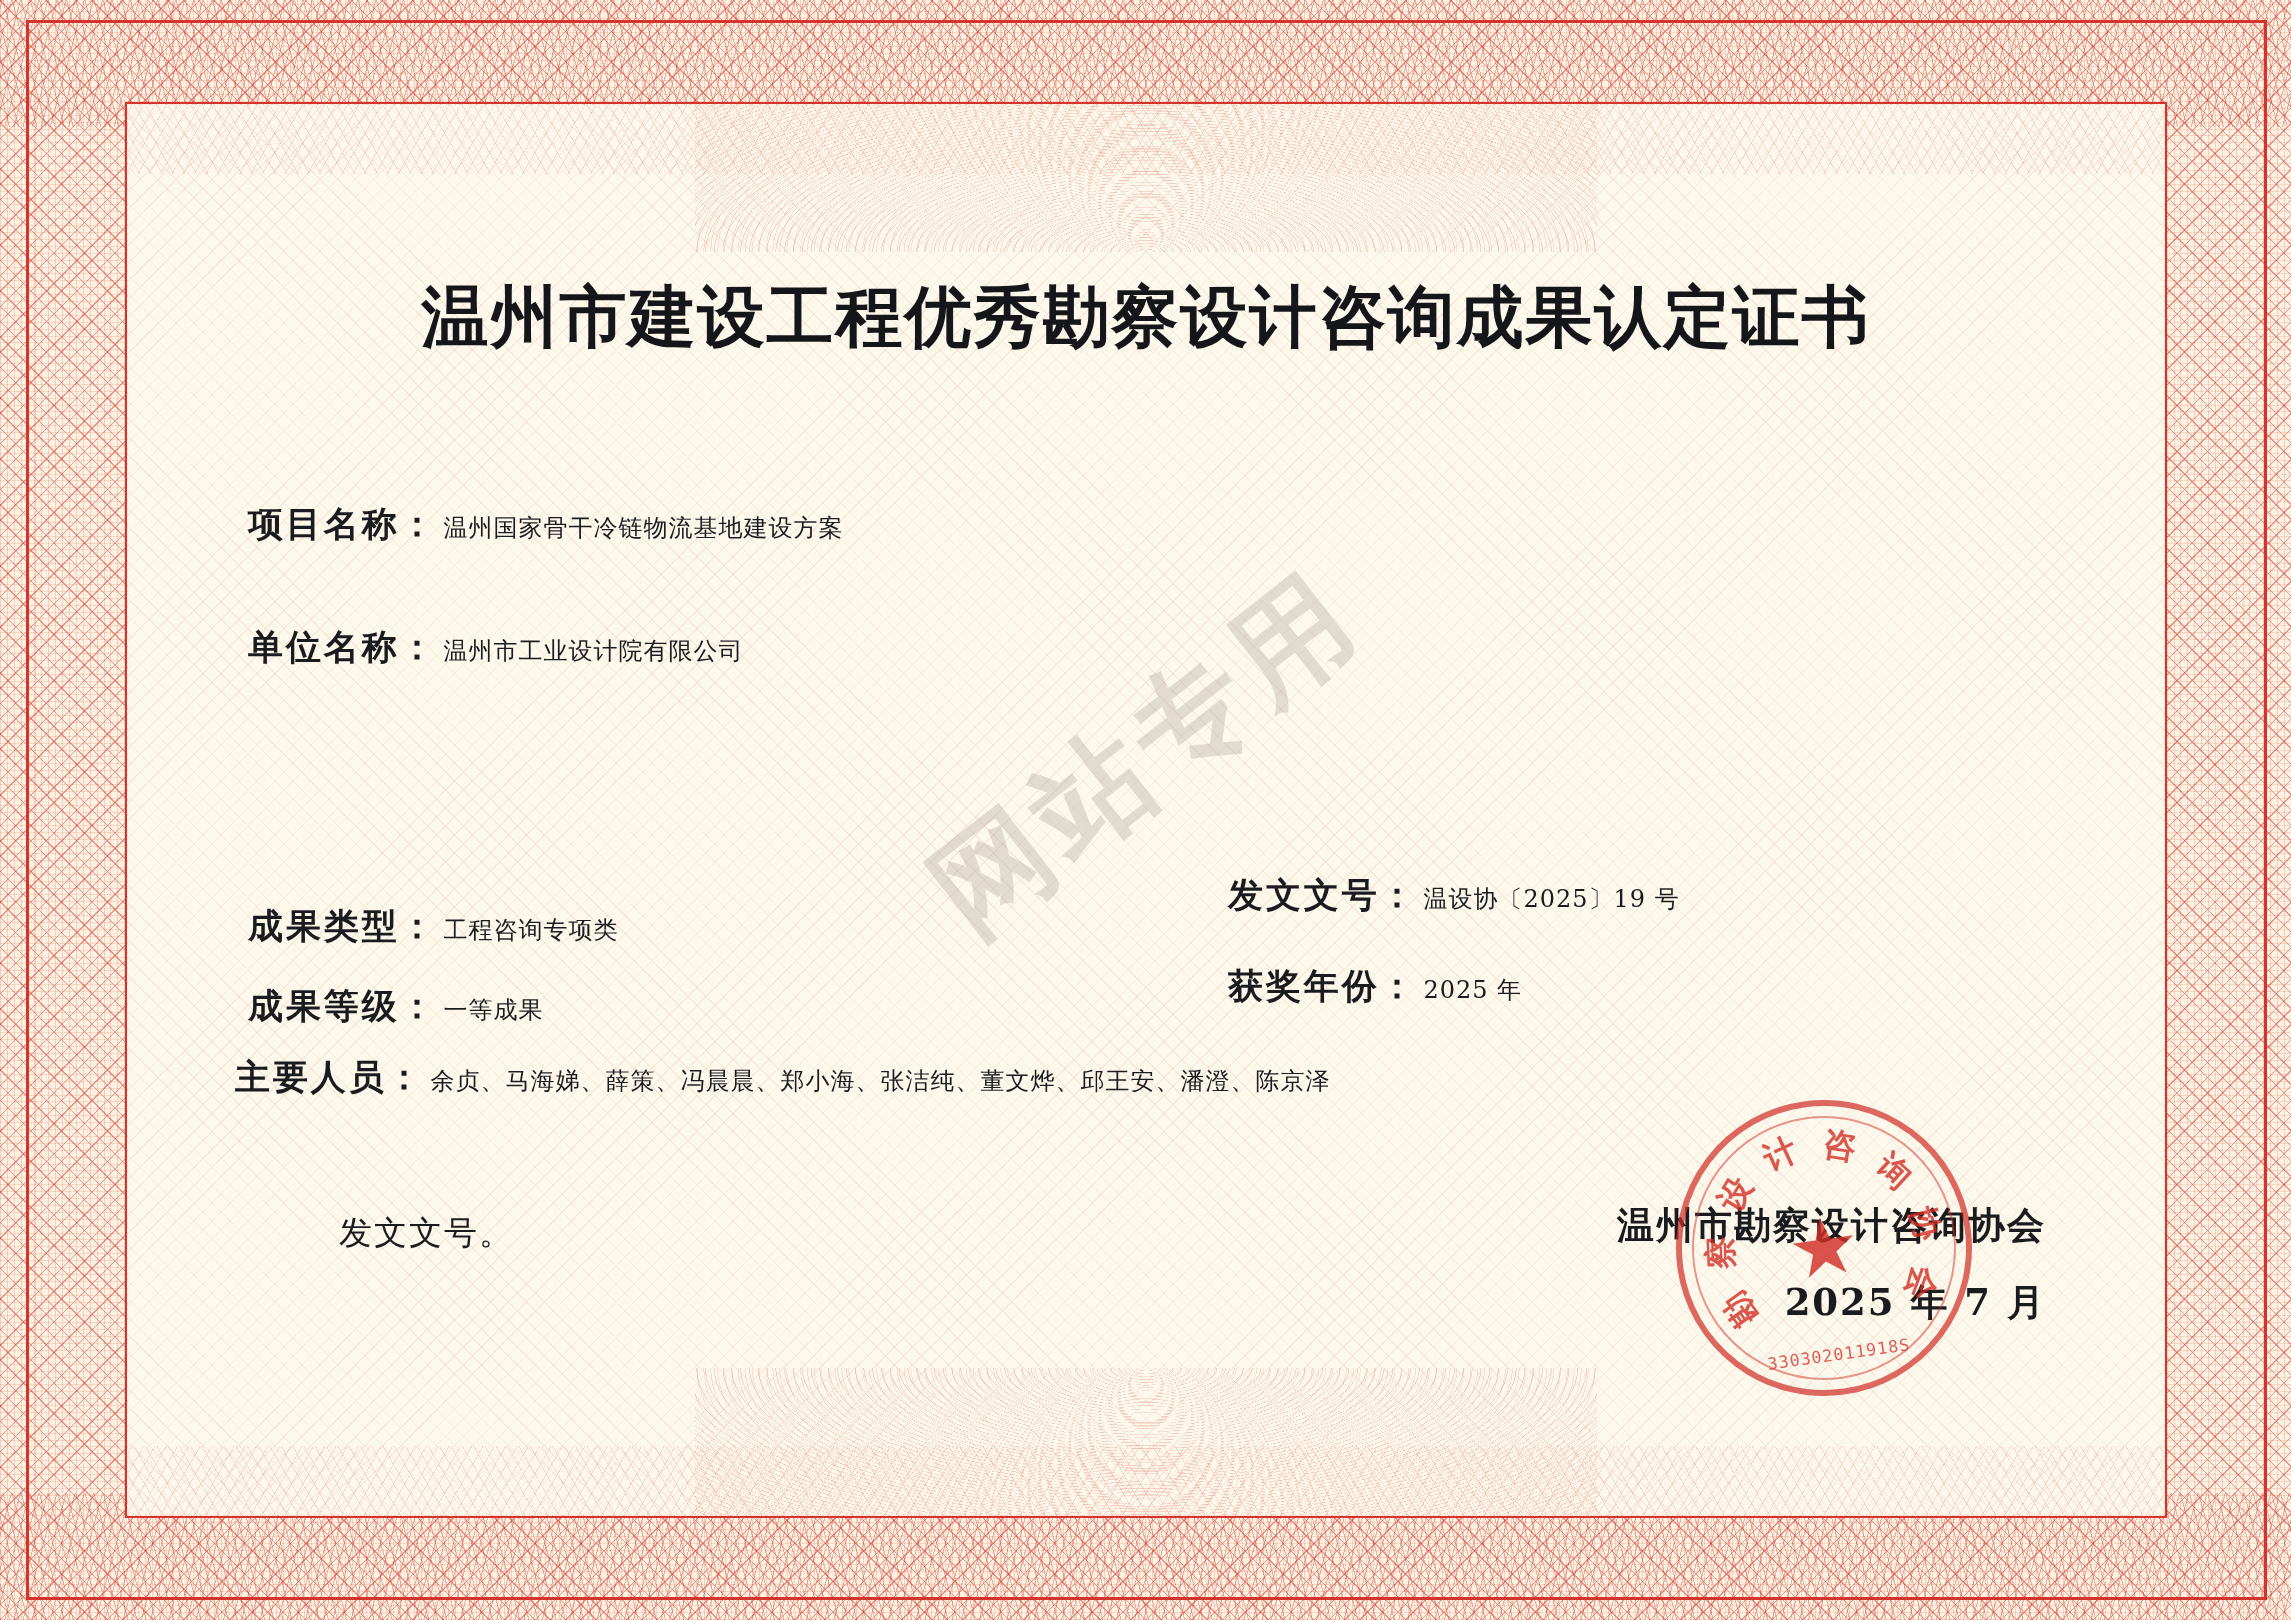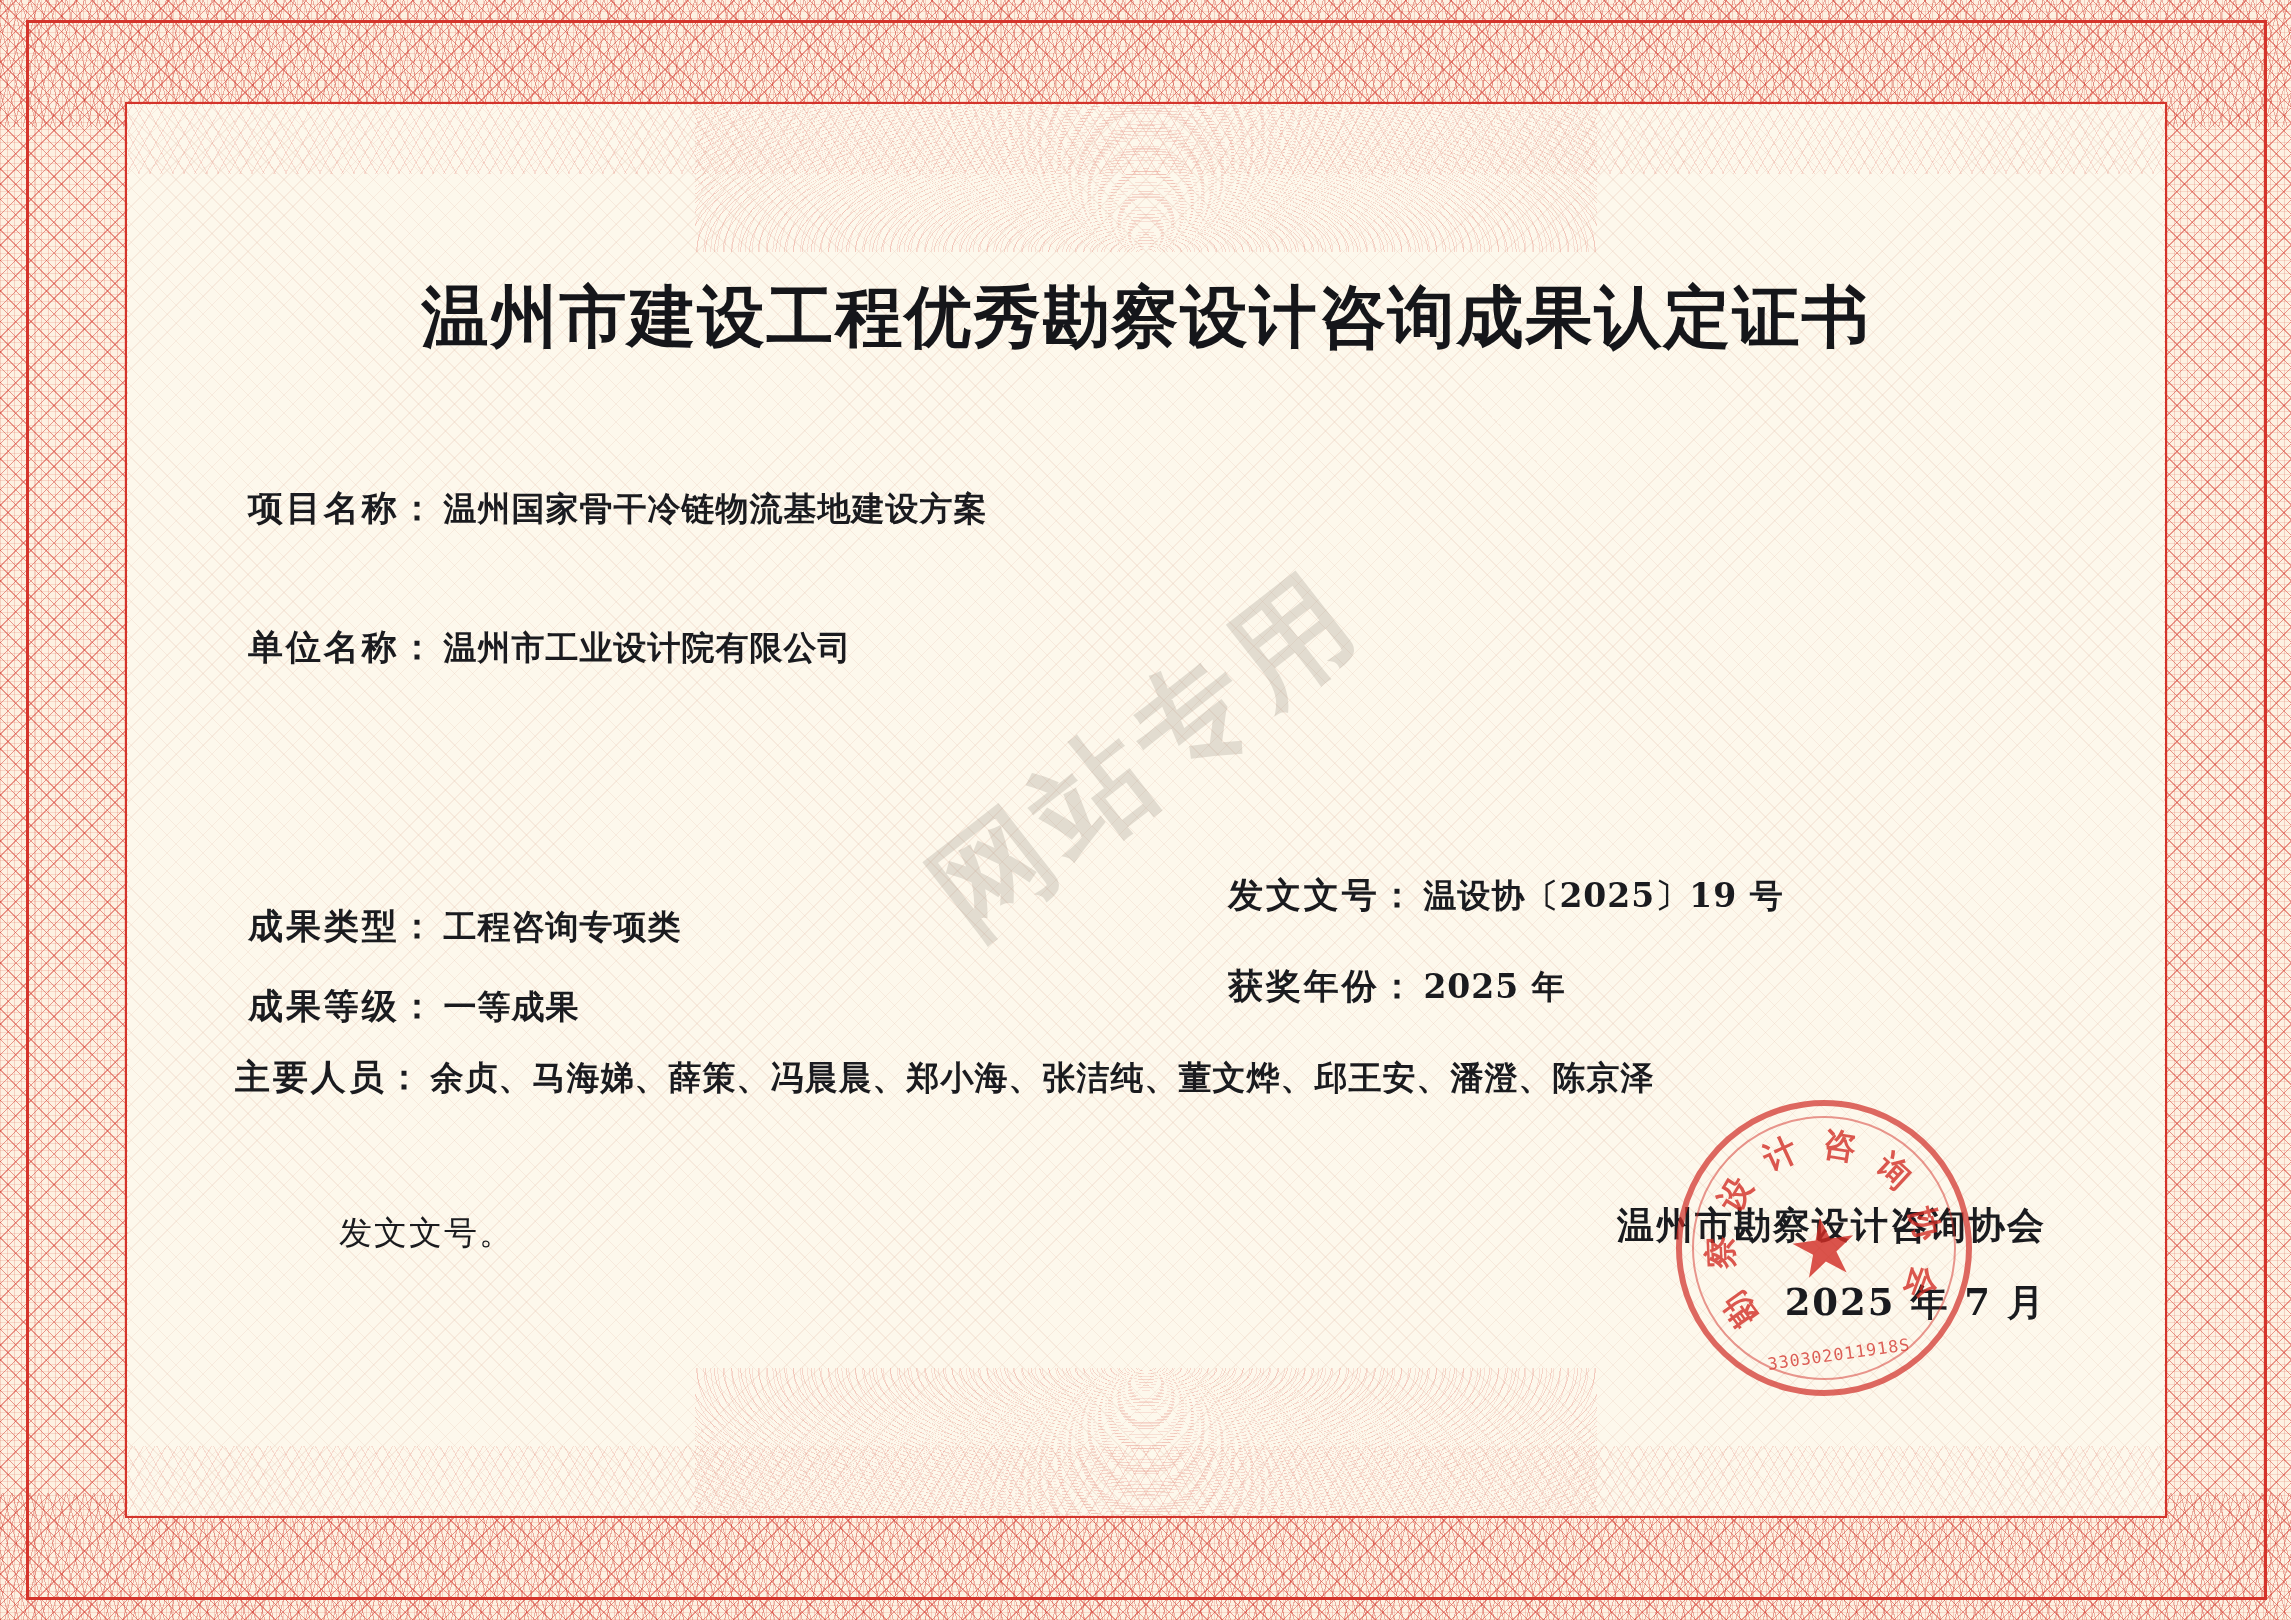--- a/index.html
+++ b/index.html
@@ -124,28 +124,28 @@
   }
   .field-label {
     font-family: "DejaVu Serif", "Liberation Serif", serif;
     font-weight: 700;
     font-size: 35px;
     color: #1a1b1f;
     letter-spacing: 2.9px;
   }
   .field-value {
     font-family: "DejaVu Serif", "Liberation Serif", serif;
-    font-weight: 700;
-    font-size: 33px;
+    font-weight: 400;
+    font-size: 24px;
     color: #1a1b1f;
     letter-spacing: 1px;
     margin-left: 5.9px;
   }
 
-  .f-project { left: 120px; top: 380px; }
+  .f-project { left: 120px; top: 396px; }
   .f-company { left: 120px; top: 519px; }
   .f-type    { left: 120px; top: 767px; margin-top: 31px; }
   .f-grade   { left: 120px; top: 878px; }
   .f-people  { left: 107px; top: 949px; }
   .f-docno   { left: 1100px; top: 767px; }
   .f-year    { left: 1100px; top: 858px; }
 
   .commend {
     position: absolute;
     left: 211px;

